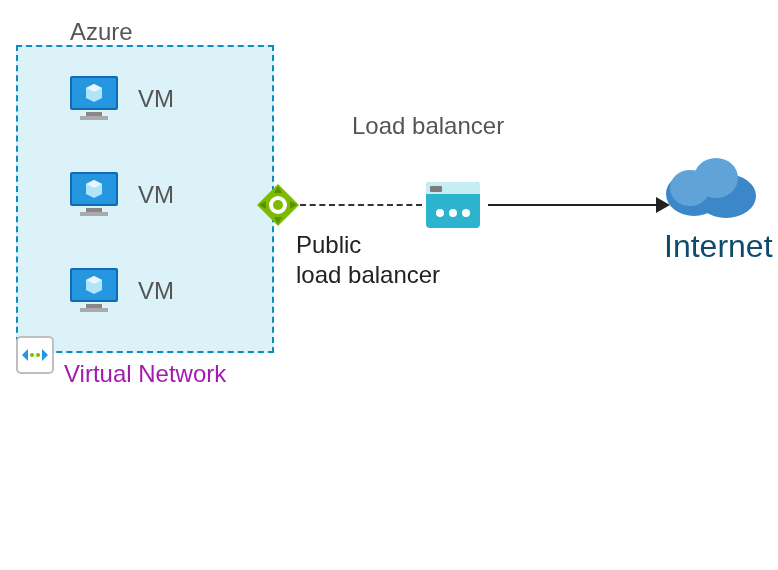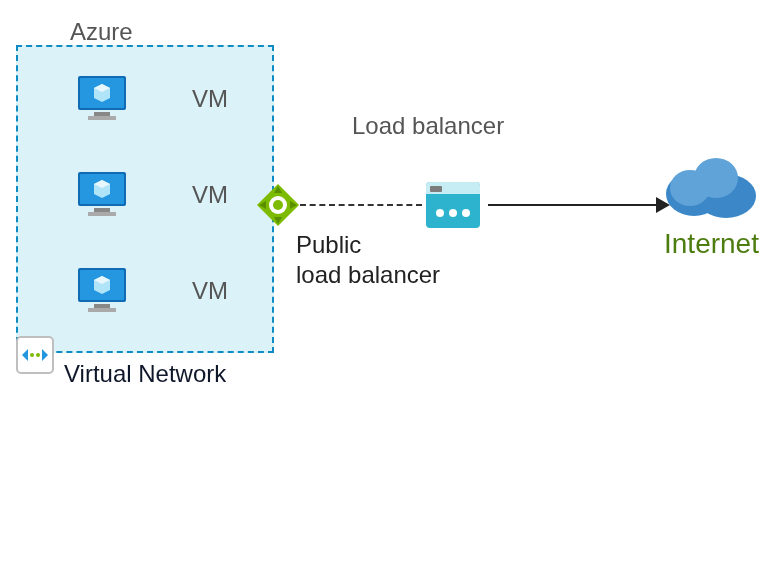--- a/index.html
+++ b/index.html
@@ -30,24 +30,23 @@
     position: absolute;
     top: 45px;
     left: 16px;
     width: 258px;
     height: 308px;
     background: #dcf2f9;
     border: 2px dashed #0d8bc2;
   }
   .vm-row {
     position: absolute;
-    left: 76px;
+    left: 68px;
     display: flex;
     align-items: center;
-    gap: 46px;
   }
   .vm-row .vm-label {
     margin-left: 18px;
     font-size: 24px;
     color: #555;
   }
   .vm-icon {
     width: 52px;
     height: 50px;
   }
@@ -62,21 +61,21 @@
     border-radius: 5px;
     display: flex;
     align-items: center;
     justify-content: center;
   }
   .vnet-label {
     position: absolute;
     top: 360px;
     left: 64px;
     font-size: 24px;
-    color: #0f172a;
+    color: #a21caf;
   }
   .lb-icon {
     position: absolute;
     top: 184px;
     left: 257px;
     width: 42px;
     height: 42px;
   }
   .lb-labels {
     position: absolute;
@@ -131,22 +130,22 @@
     position: absolute;
     top: 152px;
     left: 660px;
     width: 100px;
     height: 68px;
   }
   .cloud-label {
     position: absolute;
     top: 228px;
     left: 664px;
-    font-size: 28px;
-    color: #4d7c0f;
+    font-size: 32px;
+    color: #0c4a6e;
   }
 </style>
 </head>
 <body>
 
 <div class="azure-label">Azure</div>
 <svg class="azure-logo" viewBox="0 0 44 40">
   <path d="M16 2 L4 30 L14 30 L20 14 L28 38 L44 38 L30 2 Z" fill="#0078d4"></path>
   <path d="M16 2 L4 30 L14 30 L22 10 Z" fill="#1a9bff"></path>
 </svg>

